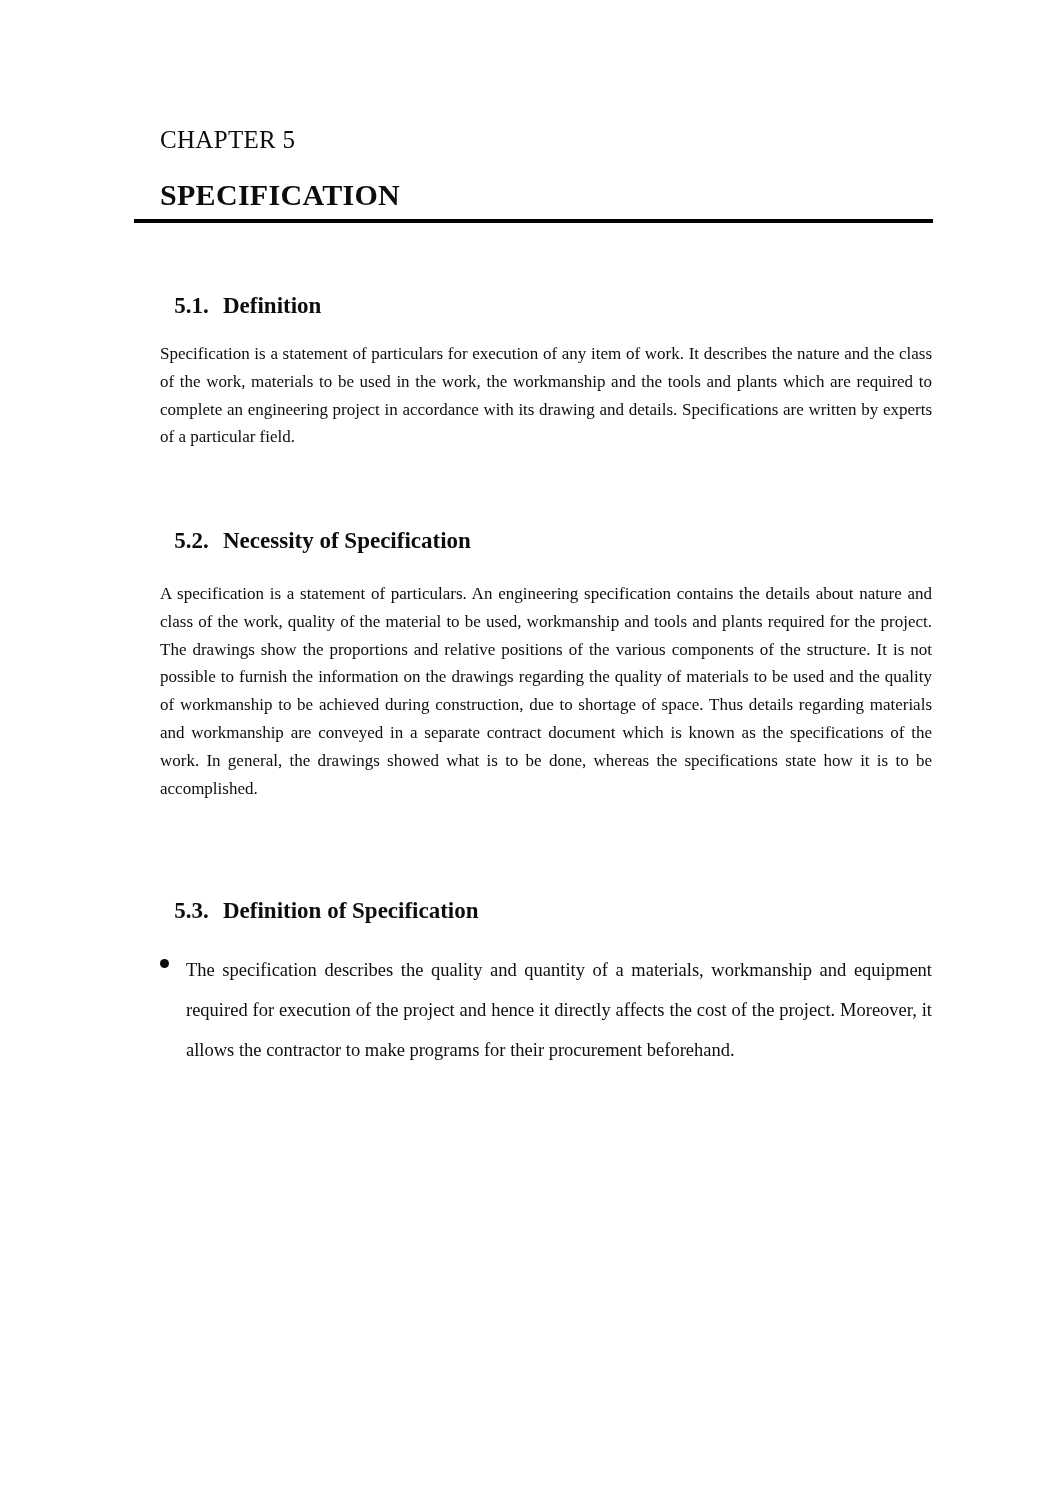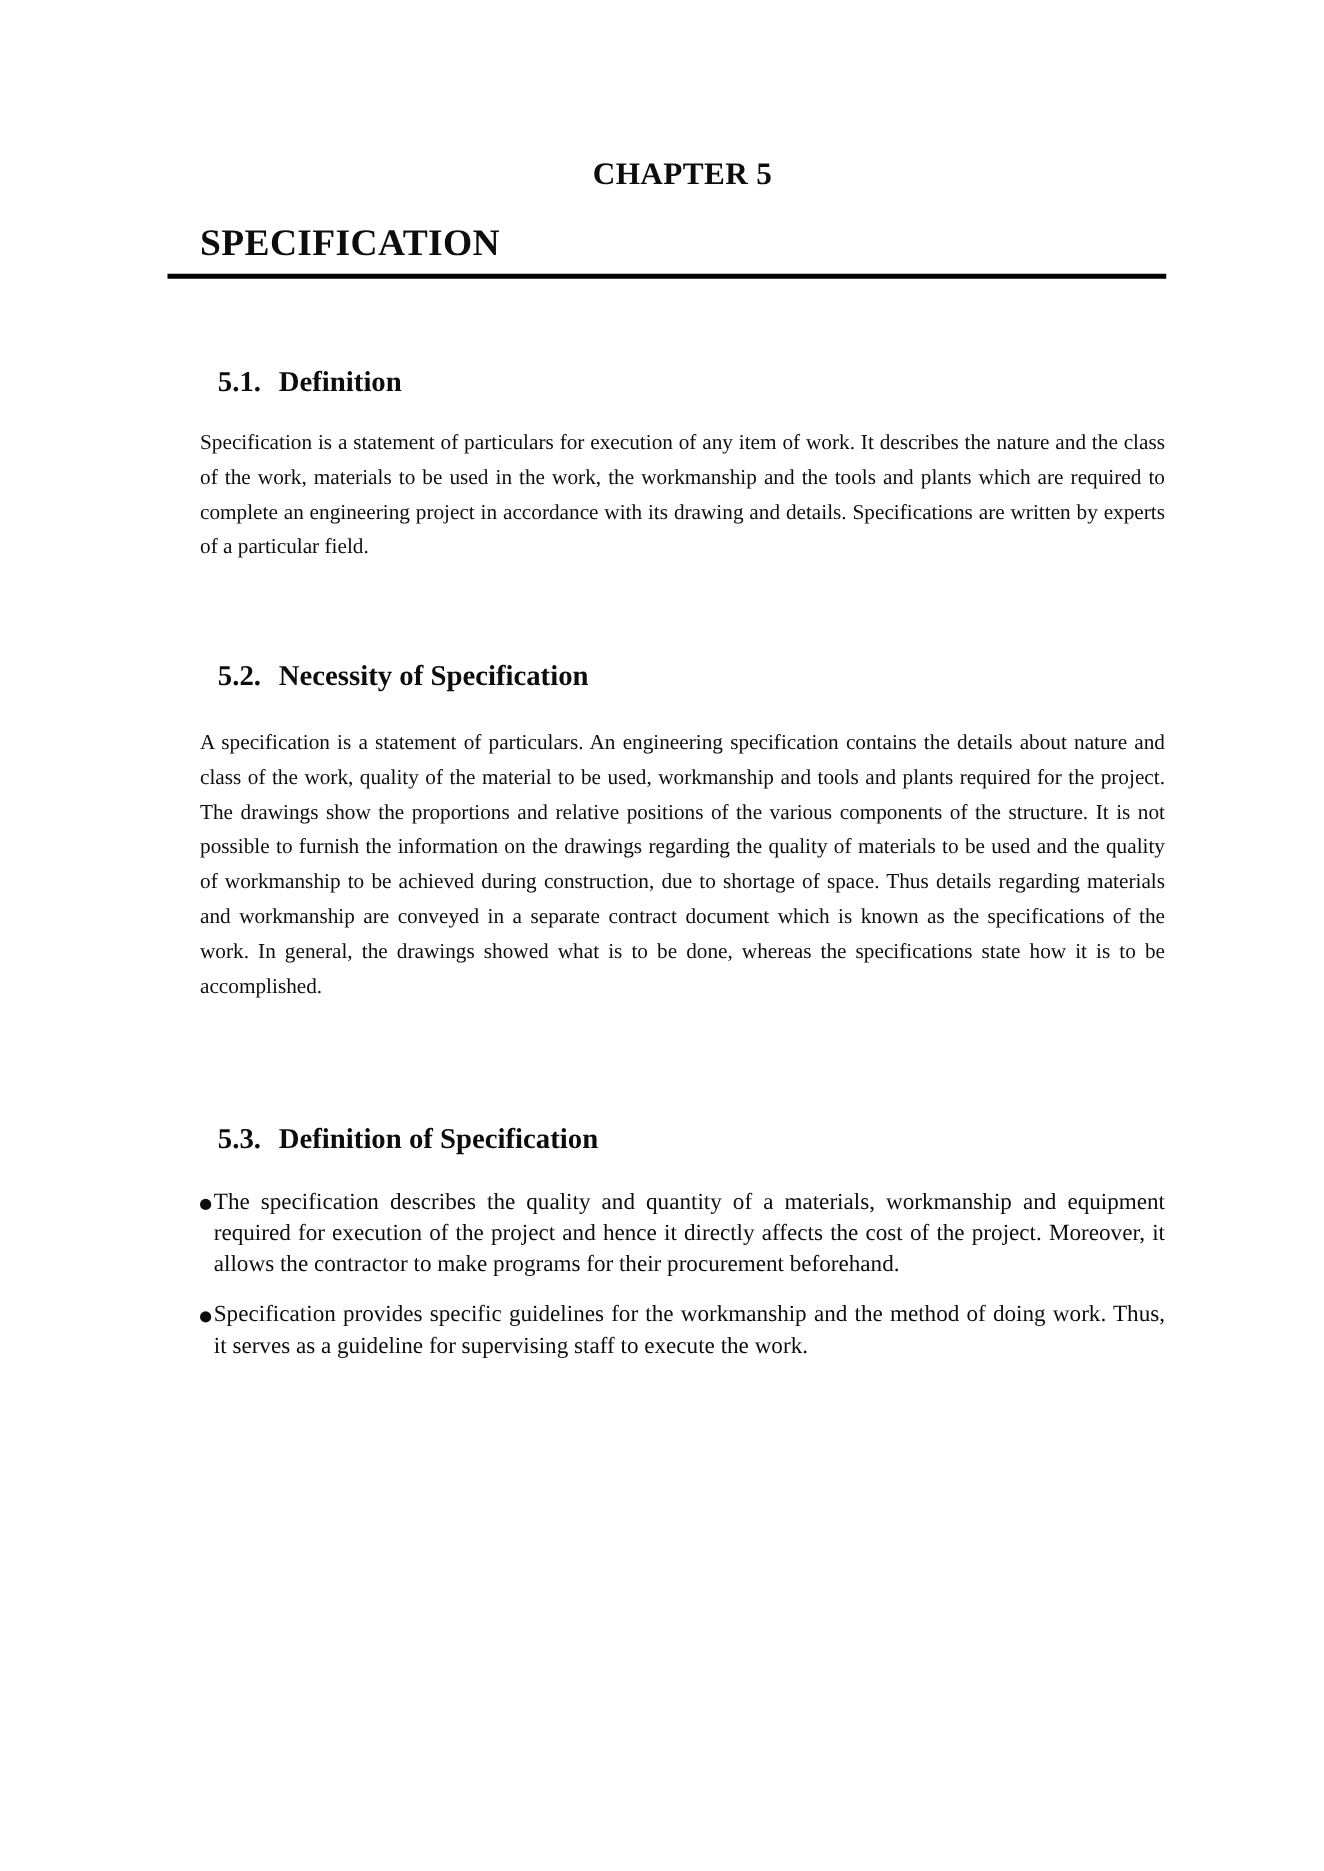--- a/index.html
+++ b/index.html
@@ -14,23 +14,23 @@
     background: #ffffff;
     font-family: "Liberation Serif", "DejaVu Serif", serif;
     color: #0d0d0d;
     overflow: hidden;
   }
   .chapter-label {
     position: absolute;
     top: 126px;
     left: 160px;
     right: 127px;
-    text-align: center;
+    text-align: left;
     font-size: 25px;
-    font-weight: bold;
+    font-weight: normal;
     letter-spacing: 0.3px;
     line-height: 28px;
   }
   .doc-title {
     position: absolute;
     top: 178px;
     left: 160px;
     right: 127px;
     text-align: left;
     font-size: 30px;
@@ -87,23 +87,23 @@
   .bullet-dot {
     flex: 0 0 auto;
     width: 9px;
     height: 9px;
     border-radius: 50%;
     background: #0d0d0d;
     margin-top: 9px;
   }
   .bullet-text {
     flex: 1 1 auto;
-    margin-left: 2px;
+    margin-left: 17px;
     font-size: 18.5px;
-    line-height: 25px;
+    line-height: 40px;
     text-align: justify;
   }
 </style>
 </head>
 <body>
 
 <div class="page">
 
   <div class="chapter-label">CHAPTER 5</div>
 
@@ -123,19 +123,15 @@
 
   <div class="sec-heading h-53">
     <span class="sec-num">5.3.</span><span class="sec-title">Definition of Specification</span>
   </div>
 
   <div class="bullet-list">
     <div class="bullet-item">
       <span class="bullet-dot"></span>
       <span class="bullet-text">The specification describes the quality and quantity of a materials, workmanship and equipment required for execution of the project and hence it directly affects the cost of the project. Moreover, it allows the contractor to make programs for their procurement beforehand.</span>
     </div>
-    <div class="bullet-item">
-      <span class="bullet-dot"></span>
-      <span class="bullet-text">Specification provides specific guidelines for the workmanship and the method of doing work. Thus, it serves as a guideline for supervising staff to execute the work.</span>
-    </div>
   </div>
 
 </div>
 
 </body></html>

